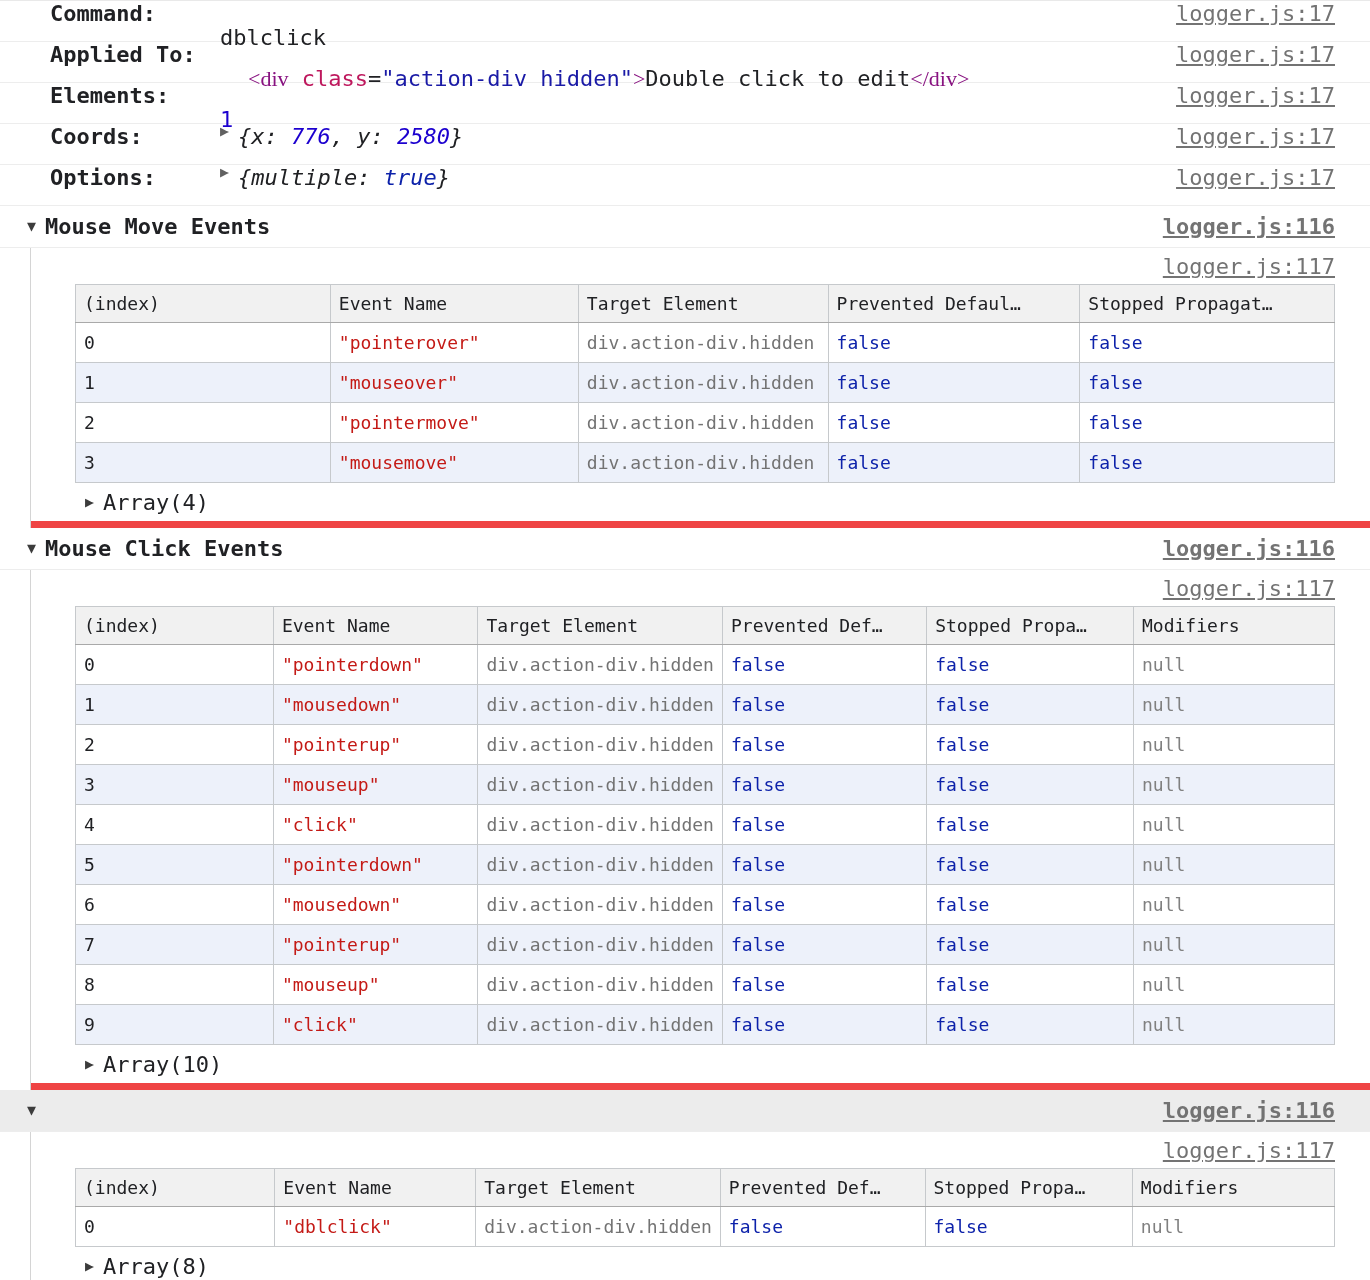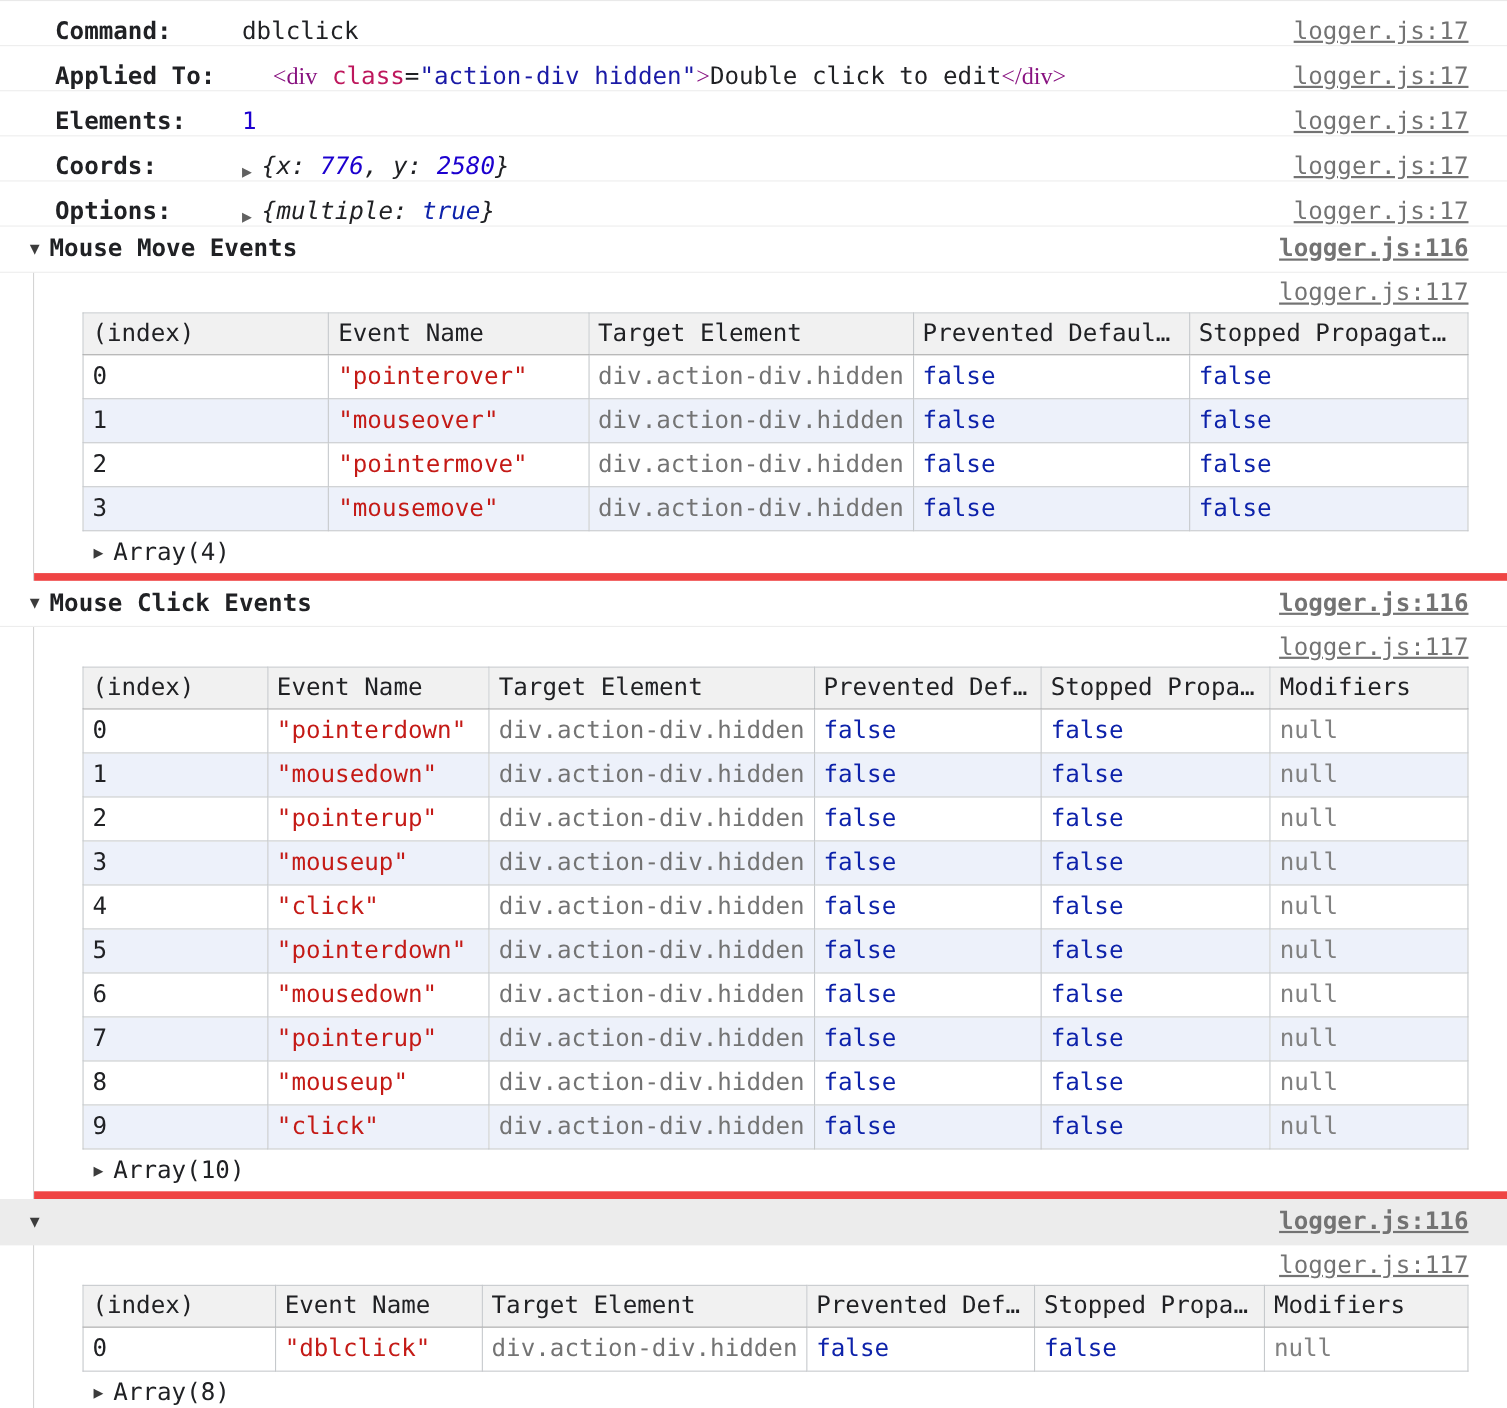--- a/index.html
+++ b/index.html
@@ -8,28 +8,28 @@
     width: 1370px;
     font-family: "DejaVu Sans Mono", "Liberation Mono", monospace;
     font-size: 22px;
     color: #202124;
     -webkit-font-smoothing: antialiased;
   }
   .console-log { border-top: 1px solid #e9e9e9; width: 1370px; overflow: hidden; }
 
   
   .console-row {
-    display: flex; align-items: flex-end;
+    display: flex; align-items: flex-start;
     height: 41px;
     padding: 0 35px 0 50px;
     border-bottom: 1px solid #ededed;
     white-space: pre;
   }
   .row-label { font-weight: bold; width: 170px; flex-shrink: 0; }
-  .row-value { white-space: pre; }
+  .row-value { white-space: pre; margin-top: 24px; }
   .src-link {
     margin-left: auto;
     color: #737373;
     text-decoration: underline;
     white-space: nowrap;
     cursor: pointer;
   }
   .indent { padding-left: 28px; }
 
   
@@ -72,21 +72,21 @@
     padding: 0 35px 0 44px;
     border-bottom: 7px solid #ef4444;
   }
   .link-row { display: flex; align-items: center; height: 36px; }
   .array-row { display: flex; align-items: center; height: 38px; padding-left: 10px; }
 
   
   table.console-table {
     border-collapse: collapse;
     table-layout: fixed;
-    font-size: 22px;
+    font-size: 18px;
   }
   table.console-table th, table.console-table td {
     border: 1px solid #c6c9cc;
     padding: 0 8px;
     height: 40px;
     text-align: left;
     font-weight: normal;
     white-space: nowrap;
     overflow: hidden;
     vertical-align: middle;

